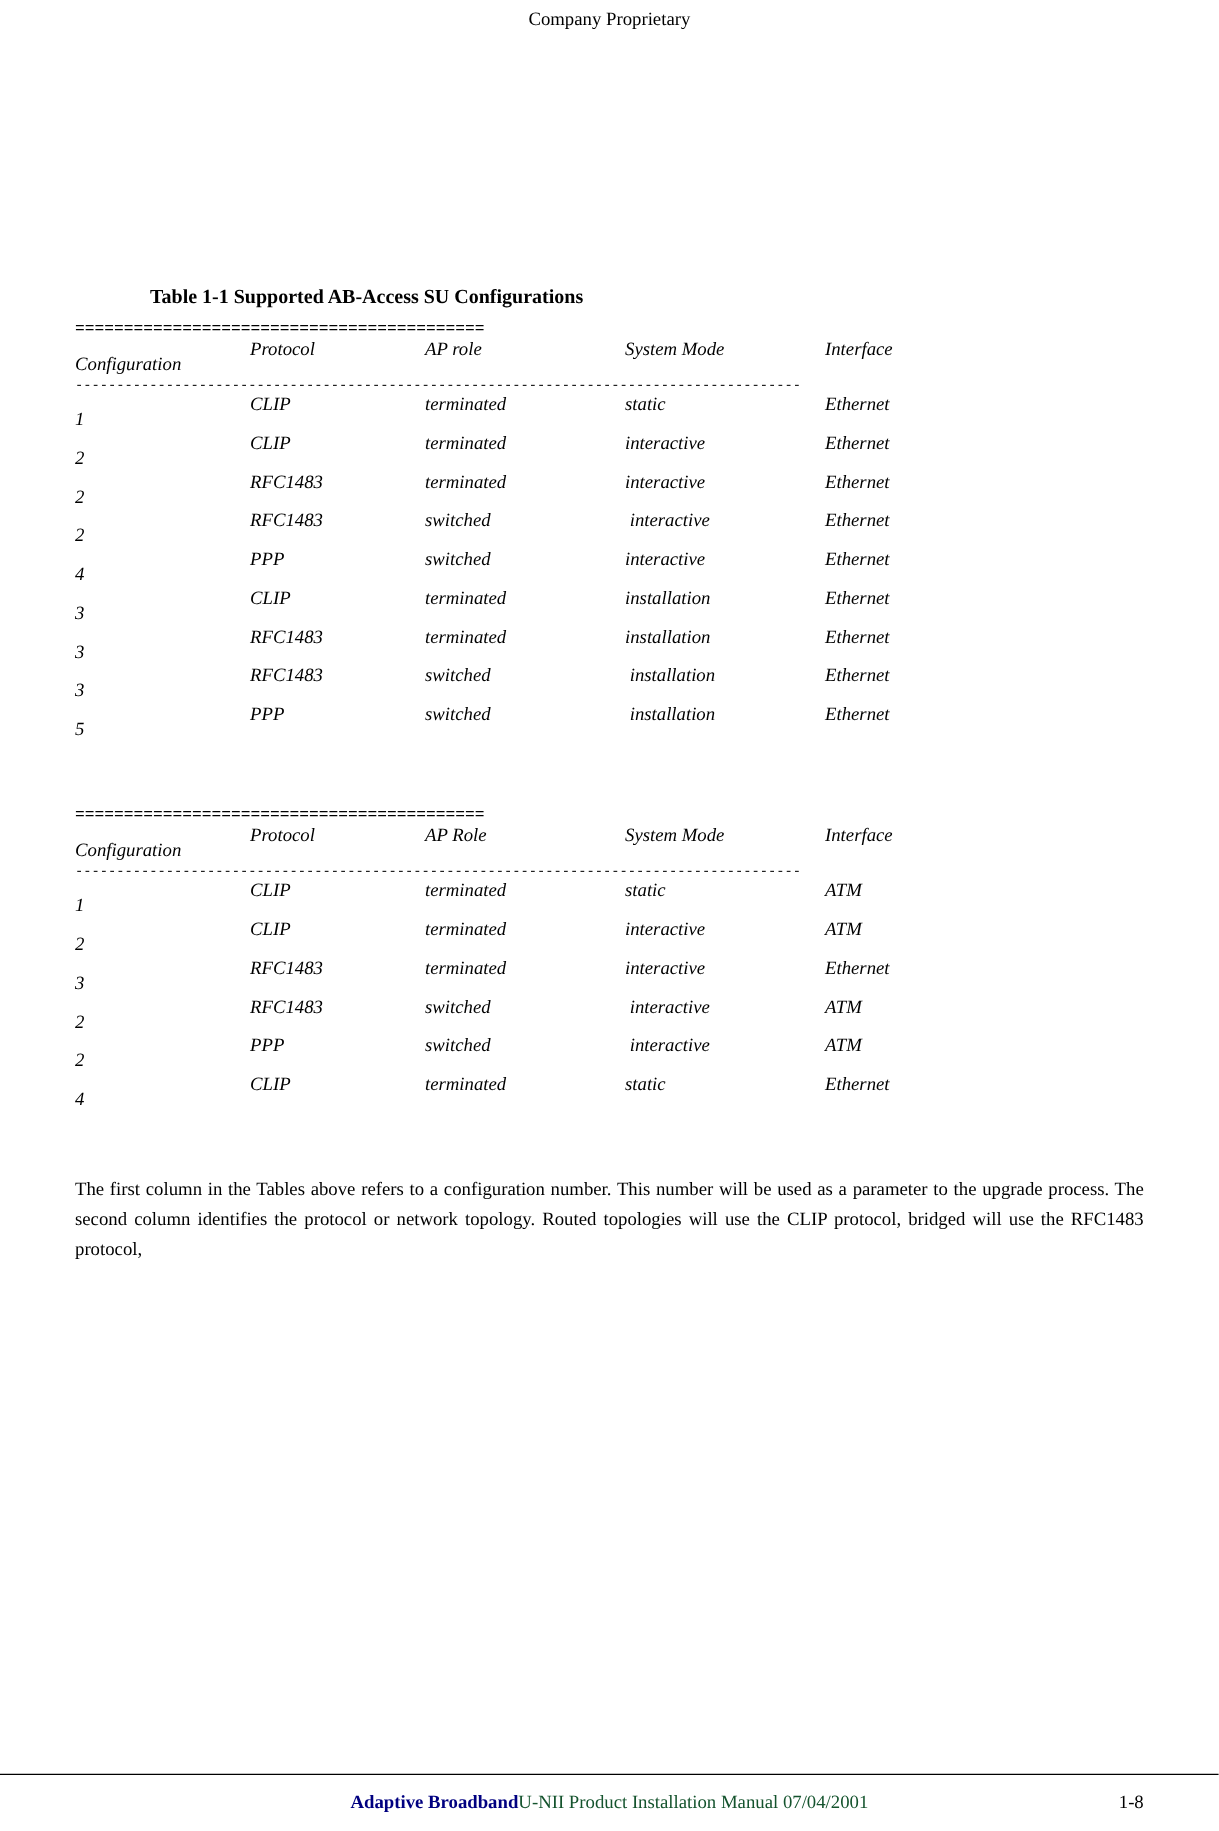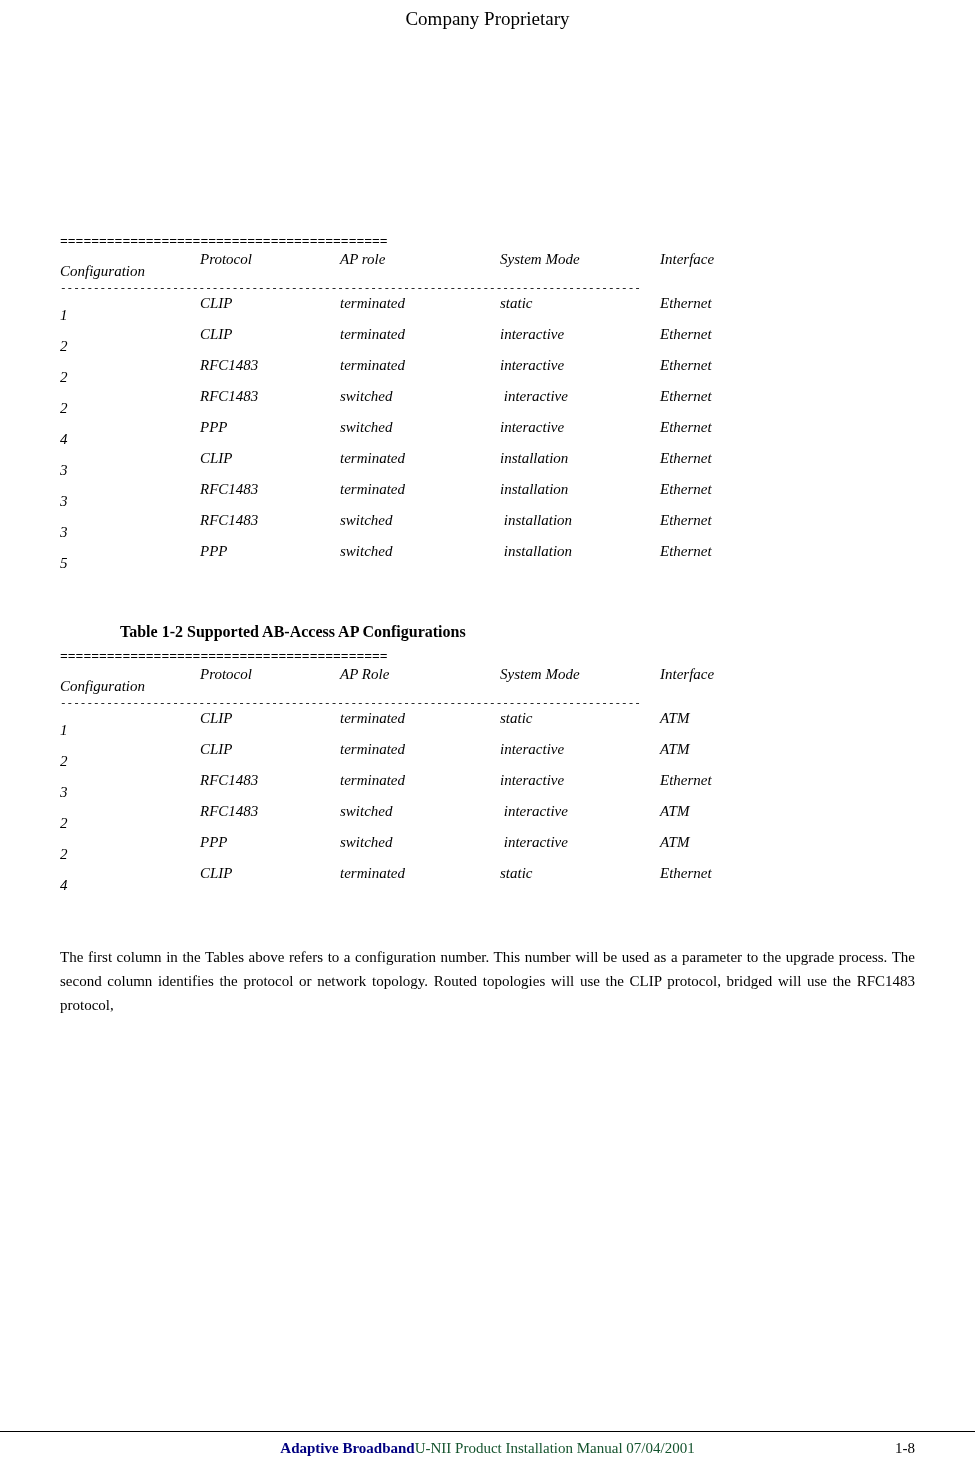--- a/index.html
+++ b/index.html
@@ -12,21 +12,21 @@
       min-height: 1465px;
       background: #ffffff;
       font-family: 'Times New Roman', Times, serif;
       font-size: 15px;
       color: #000000;
       position: relative;
     }
     .page-header {
       text-align: center;
       padding: 8px 0 4px 0;
-      font-size: 19px;
+      font-size: 15px;
     }
     .page-content {
       padding: 0 60px;
       margin-top: 200px;
     }
     .table-title {
       font-size: 16px;
       font-weight: bold;
       margin-bottom: 8px;
       padding-left: 60px;
@@ -65,21 +65,21 @@
     }
     .col-interface {
       width: 120px;
       min-width: 120px;
     }
     .footer {
       position: absolute;
       bottom: 0;
       left: 0;
       right: 0;
-      height: 34px;
+      height: 46px;
       display: flex;
       align-items: center;
       justify-content: center;
       font-size: 15px;
       border-top: 1px solid #000;
     }
     .footer-brand {
       font-weight: bold;
       color: #000080;
     }
@@ -111,20 +111,21 @@
 </head>
 <body>
 
 <div class="page-header">
   <span>Company Proprietary</span>
 </div>
 
 <div class="page-content">
 
   <div class="table-block">
+    <div class="table-title">Table 1-1  Supported AB-Access SU Configurations</div>
 
     <div class="equals-line">==========================================</div>
 
     <div class="table-header-row">
       <span class="col-config">Configuration</span>
       <span class="col-protocol">Protocol</span>
       <span class="col-aprole">AP role</span>
       <span class="col-sysmode">System Mode</span>
       <span class="col-interface">Interface</span>
     </div>
@@ -190,21 +191,20 @@
     <div class="table-data-row">
       <span class="col-config">5</span>
       <span class="col-protocol">PPP</span>
       <span class="col-aprole">switched</span>
       <span class="col-sysmode">&nbsp;installation</span>
       <span class="col-interface">Ethernet</span>
     </div>
   </div>
 
   <div class="table-block">
-    <div class="table-title">Table 1-2  Supported AB-Access AP Configurations</div>
 
     <div class="equals-line">==========================================</div>
 
     <div class="table-header-row">
       <span class="col-config">Configuration</span>
       <span class="col-protocol">Protocol</span>
       <span class="col-aprole">AP Role</span>
       <span class="col-sysmode">System Mode</span>
       <span class="col-interface">Interface</span>
     </div>

